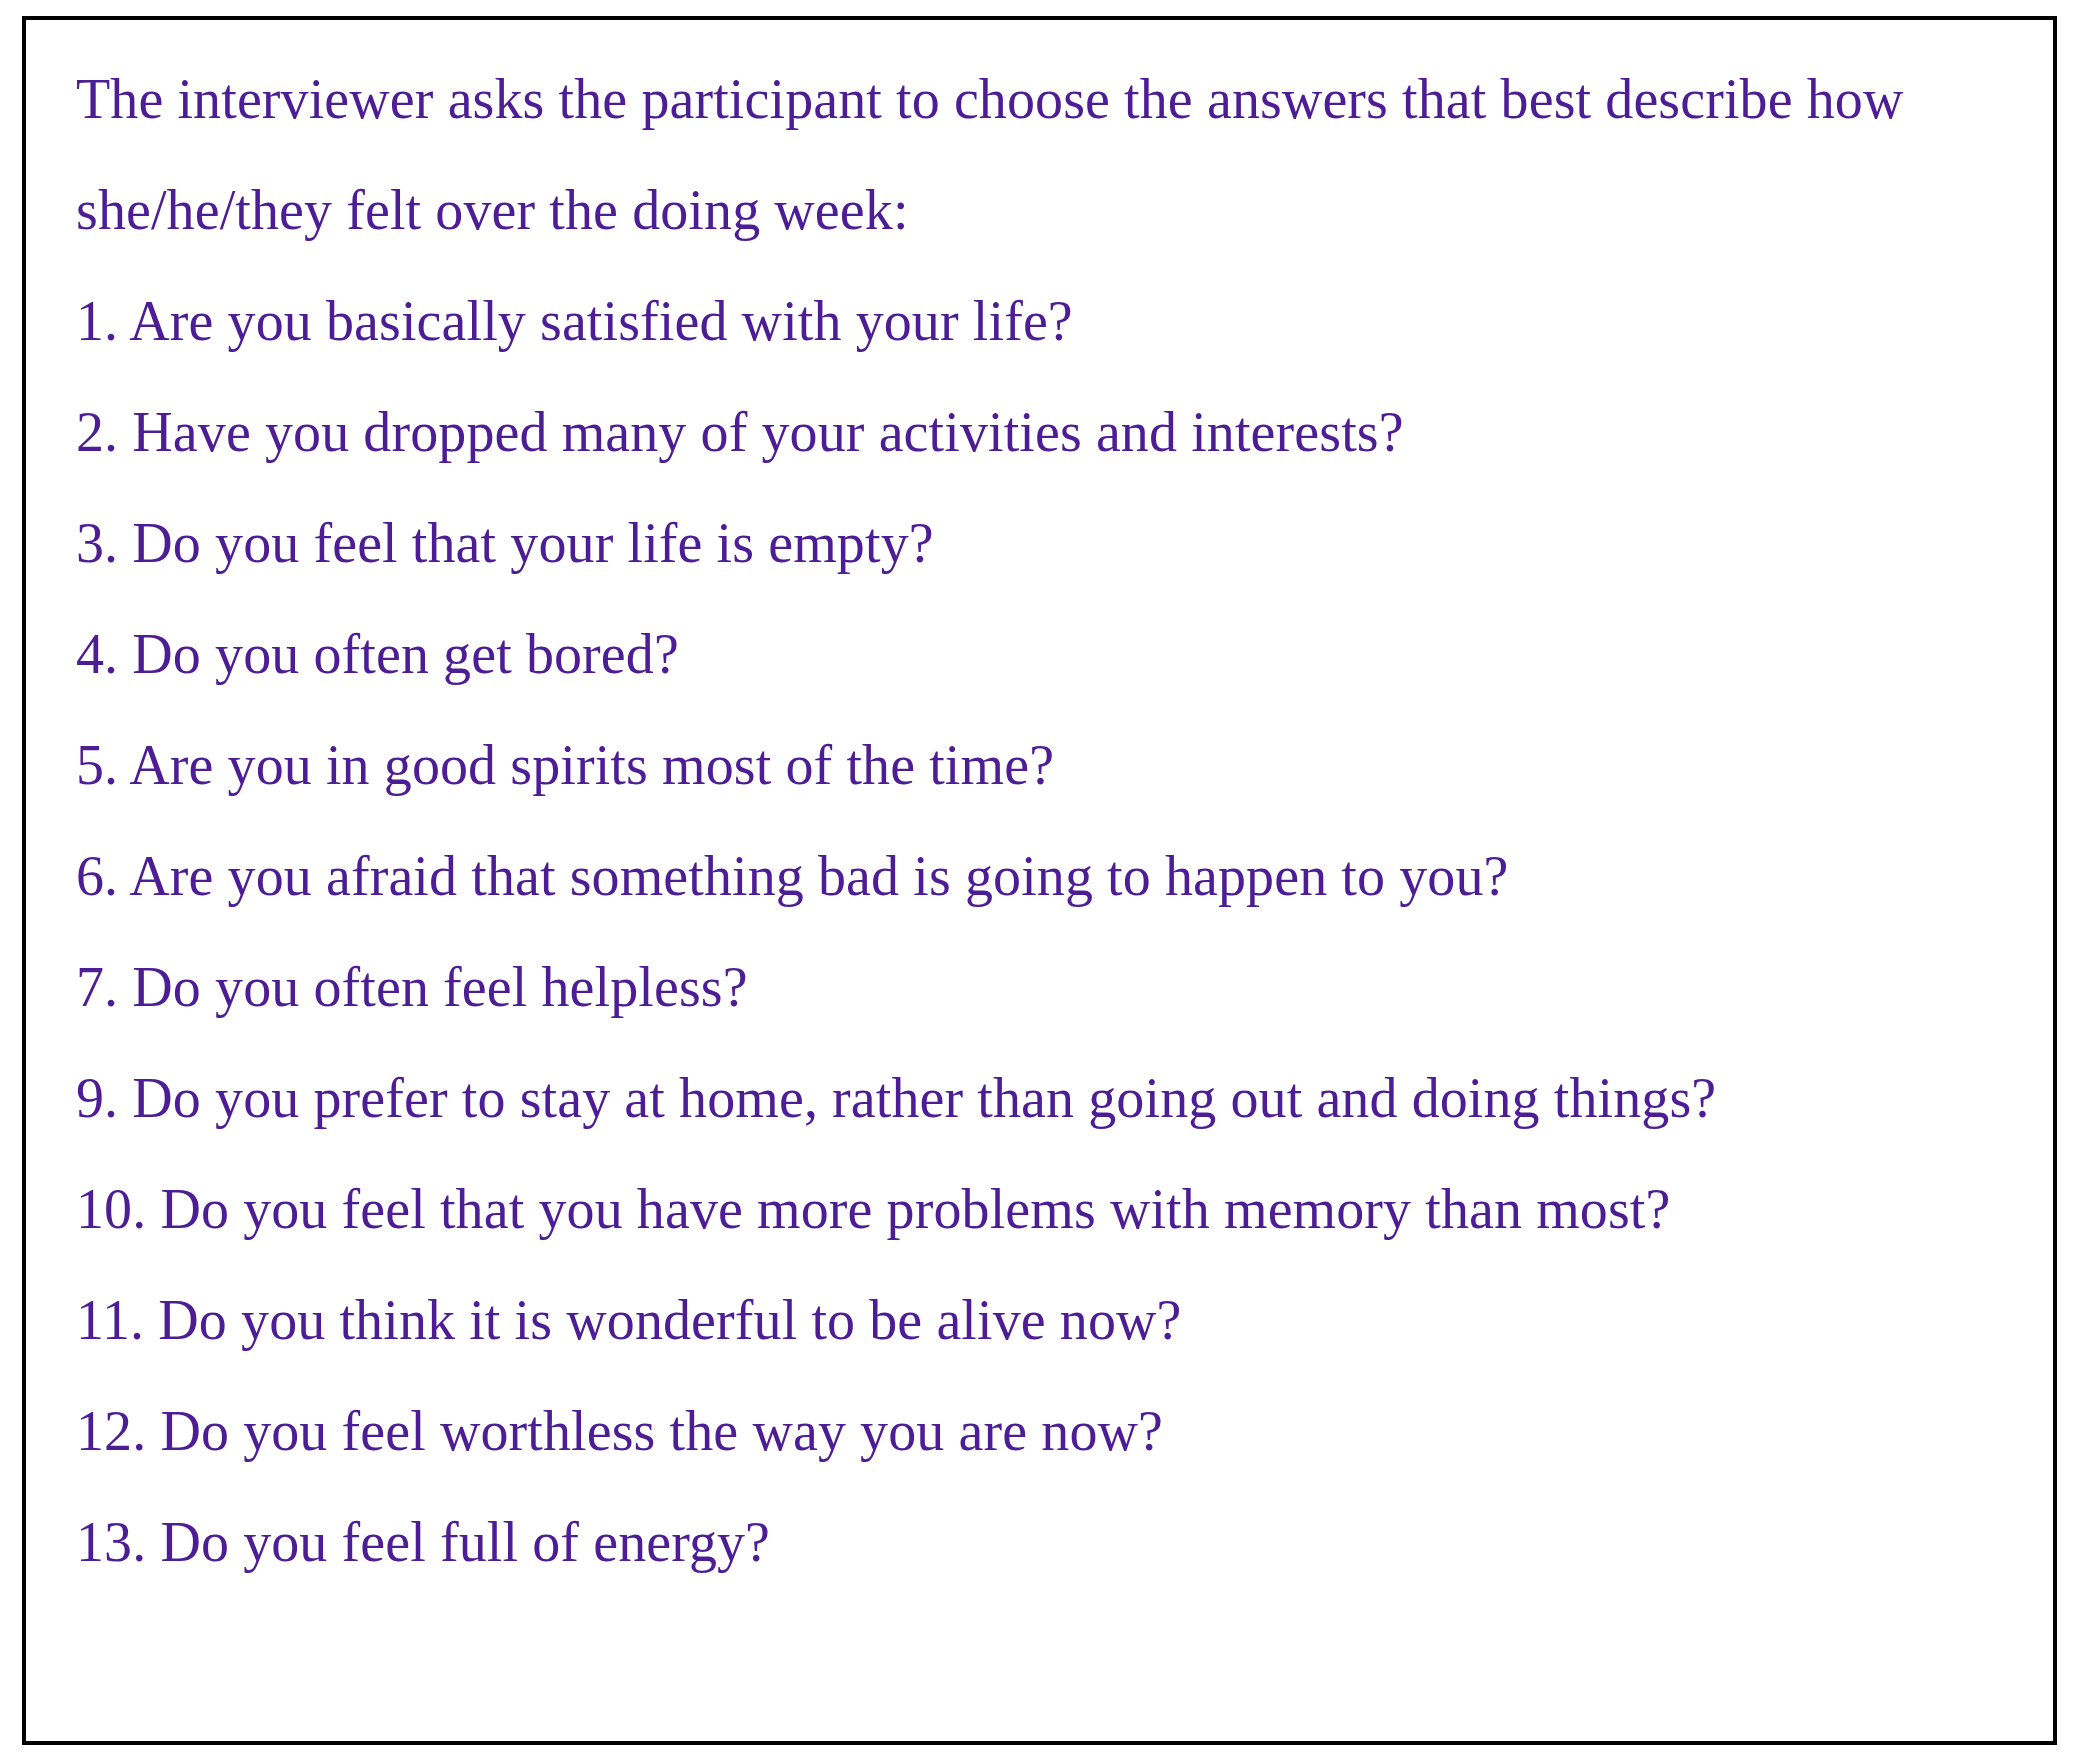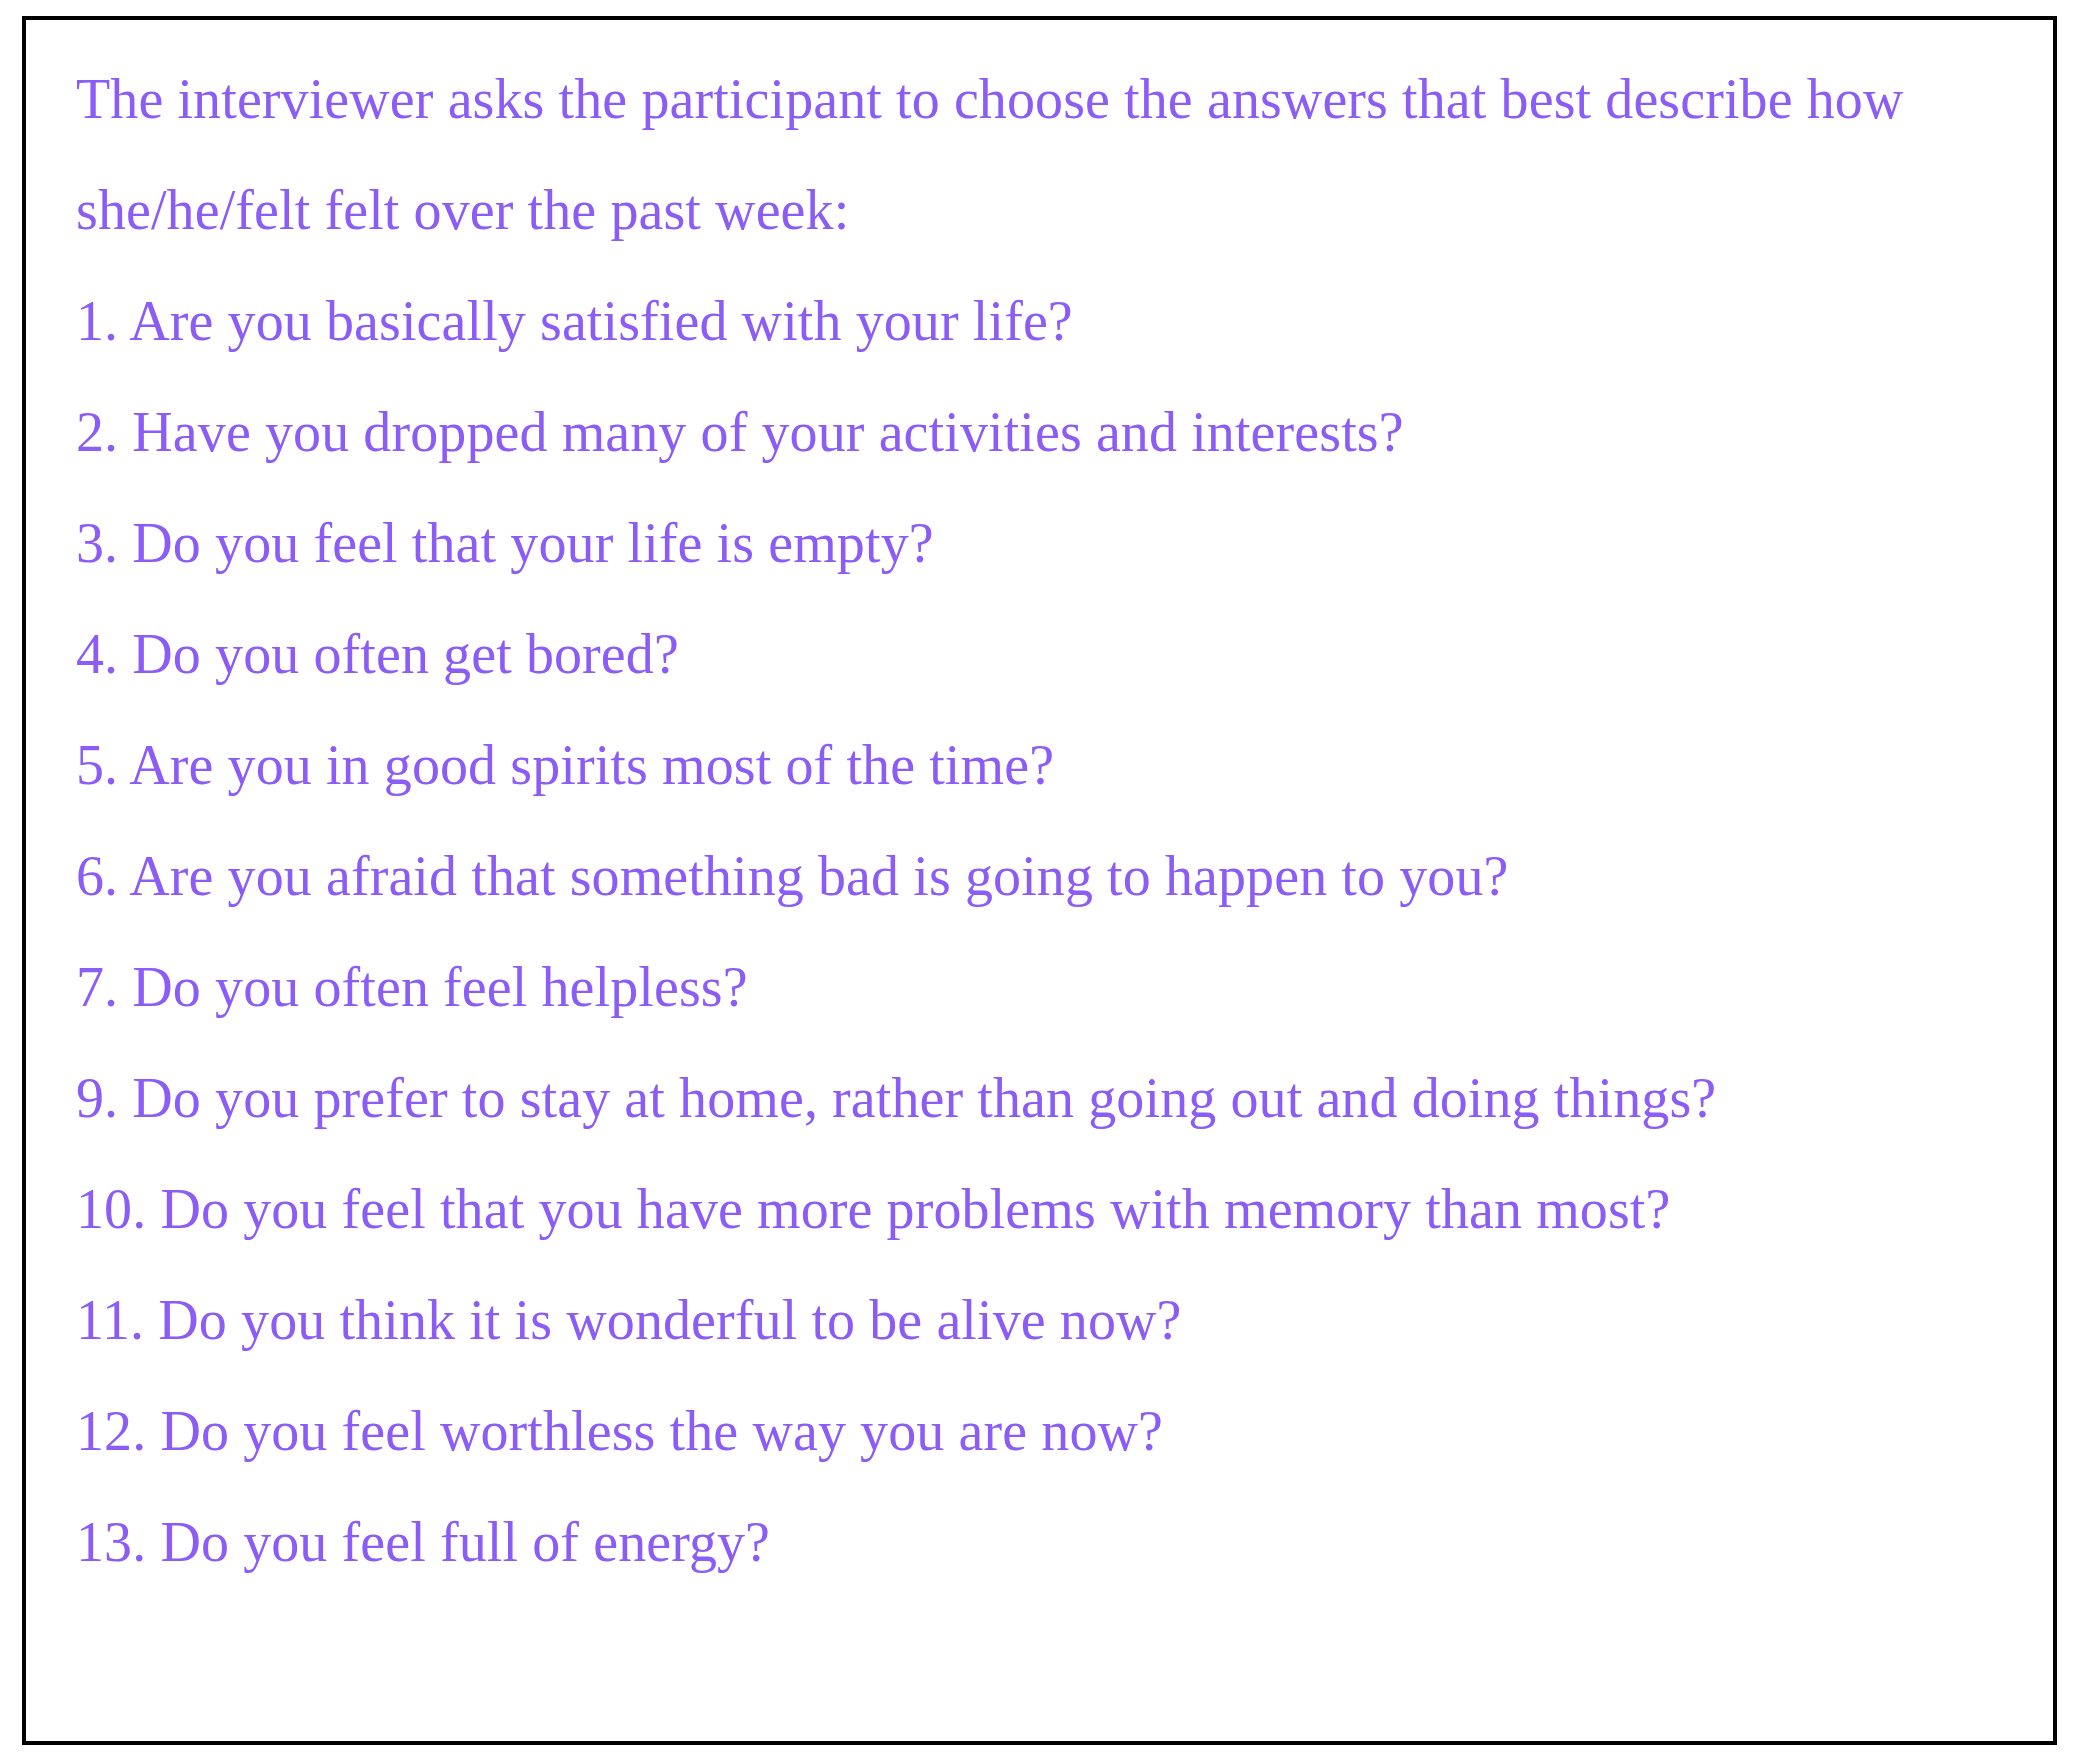--- a/index.html
+++ b/index.html
@@ -29,21 +29,21 @@
   #content {
     position: absolute;
     left: 50px;
     top: 24px;
     right: 24px;
   }
 
   .doc-line {
     font-size: 56px;
     line-height: 111px;
-    color: #8b5cf6;
+    color: #4c1d95;
     white-space: nowrap;
     letter-spacing: 0.1px;
   }
 
   .intro-line {
     font-size: 56px;
     line-height: 111px;
   }
 
   .question-line {
@@ -51,21 +51,21 @@
     line-height: 111px;
   }
 </style>
 </head>
 <body>
 
 <div id="questionnaire-box">
   <div id="content">
 
     <div class="doc-line intro-line">The interviewer asks the participant to choose the answers that best describe how</div>
-    <div class="doc-line intro-line">she/he/felt felt over the past week:</div>
+    <div class="doc-line intro-line">she/he/they felt over the doing week:</div>
 
     <div class="doc-line question-line">1. Are you basically satisfied with your life?</div>
     <div class="doc-line question-line">2. Have you dropped many of your activities and interests?</div>
     <div class="doc-line question-line">3. Do you feel that your life is empty?</div>
     <div class="doc-line question-line">4. Do you often get bored?</div>
     <div class="doc-line question-line">5. Are you in good spirits most of the time?</div>
     <div class="doc-line question-line">6. Are you afraid that something bad is going to happen to you?</div>
     <div class="doc-line question-line">7. Do you often feel helpless?</div>
     <div class="doc-line question-line">9. Do you prefer to stay at home, rather than going out and doing things?</div>
     <div class="doc-line question-line">10. Do you feel that you have more problems with memory than most?</div>

